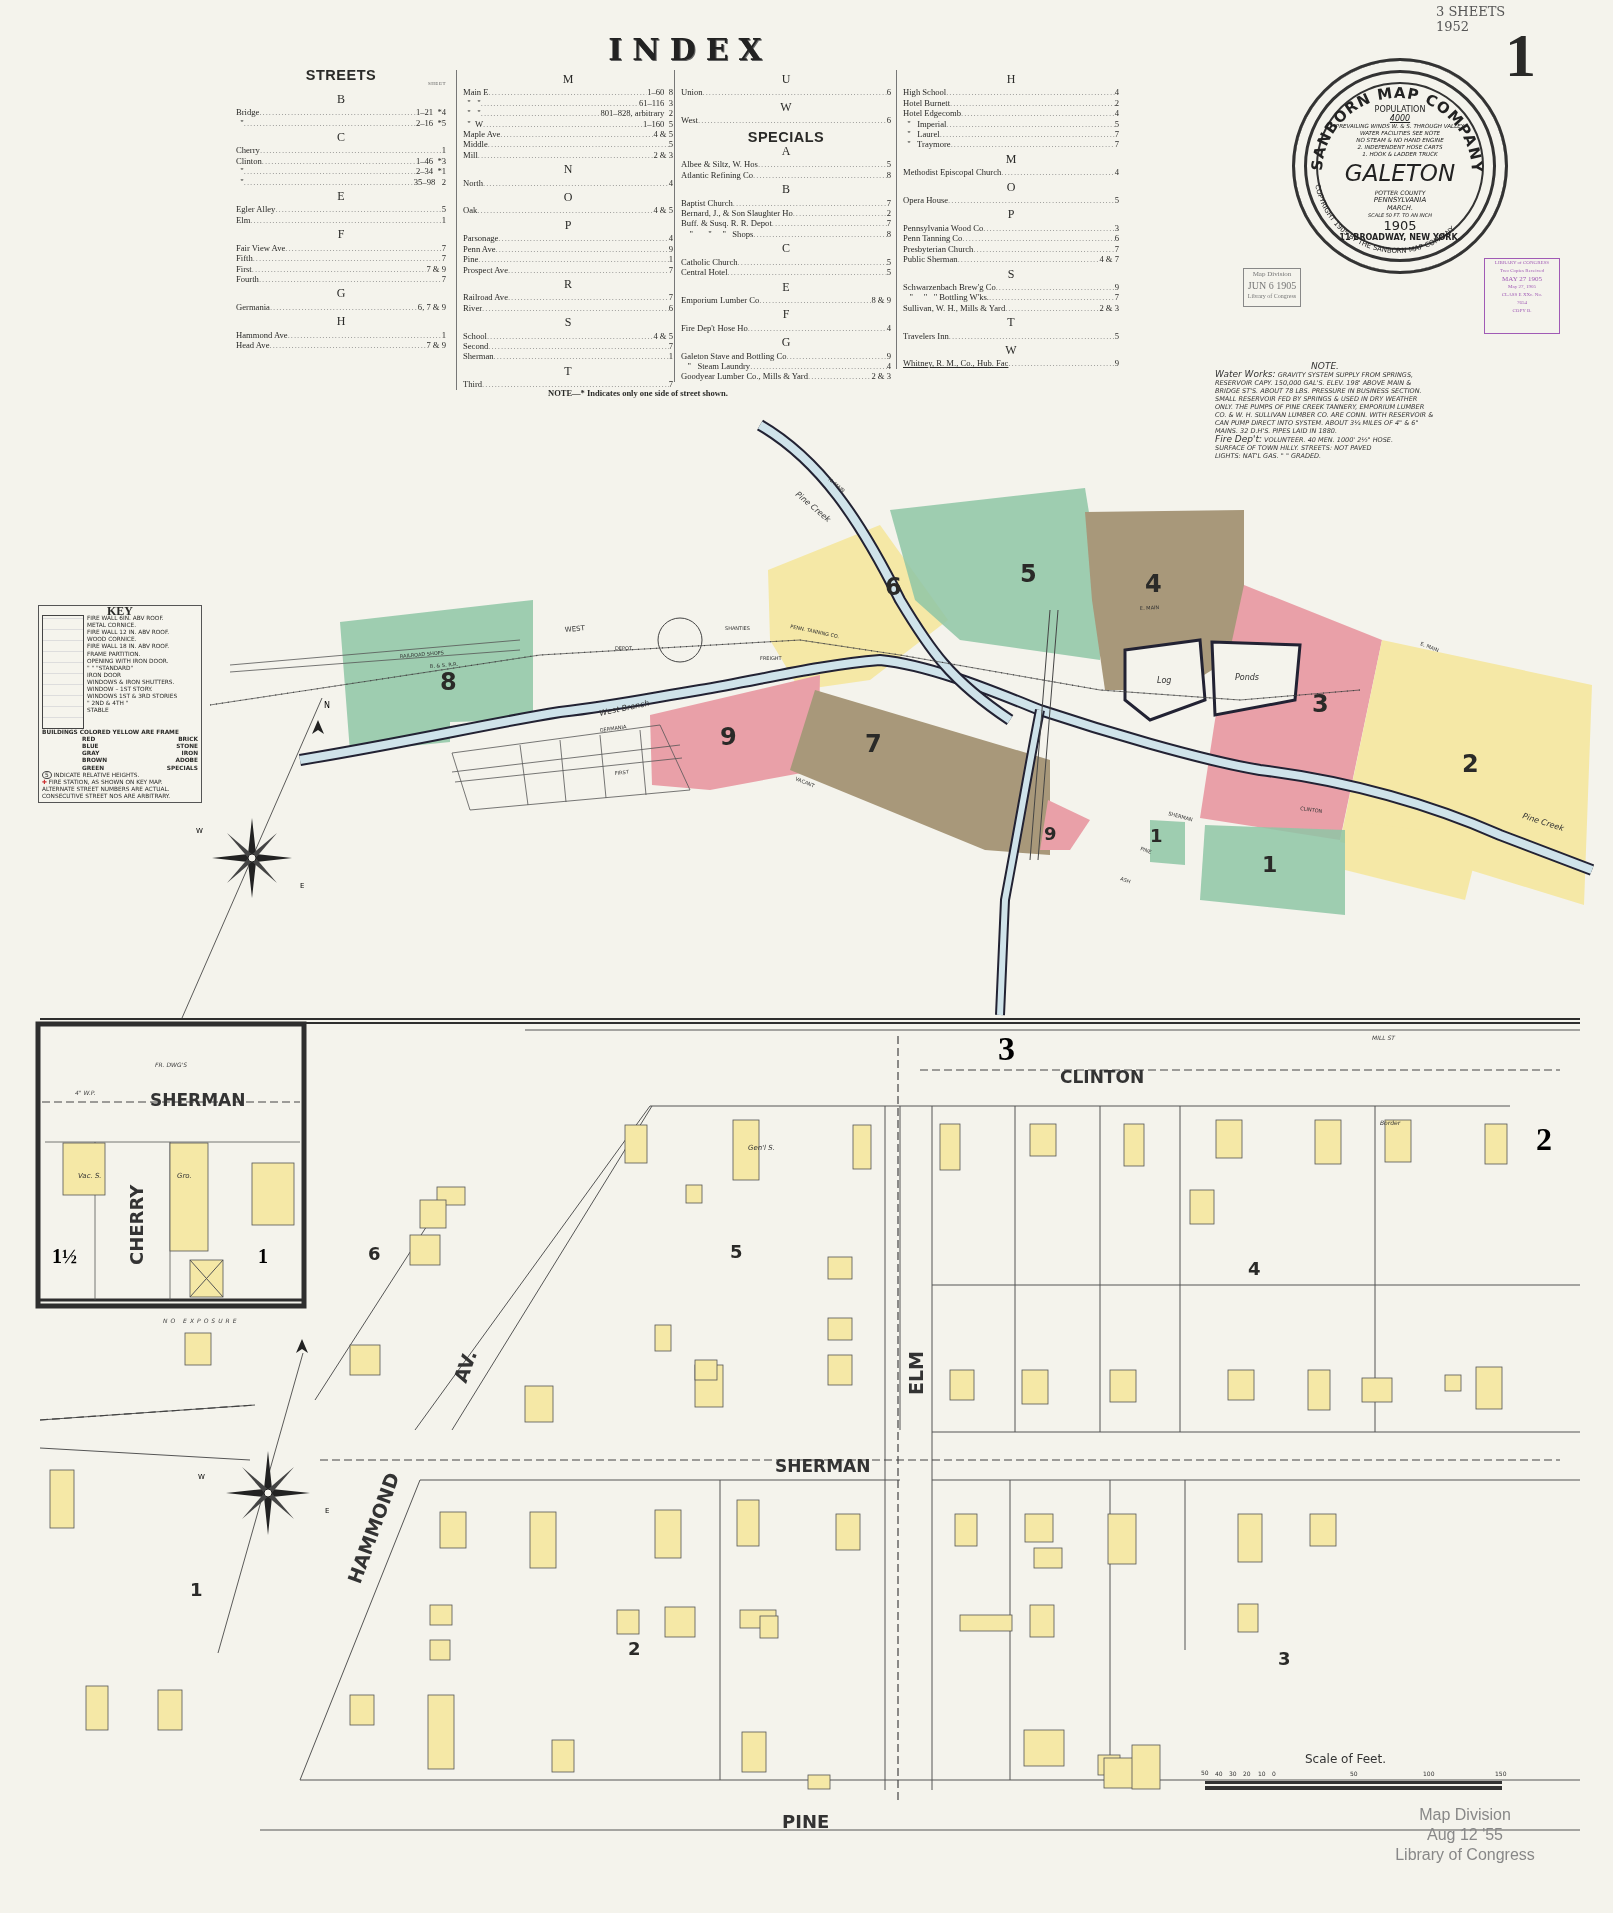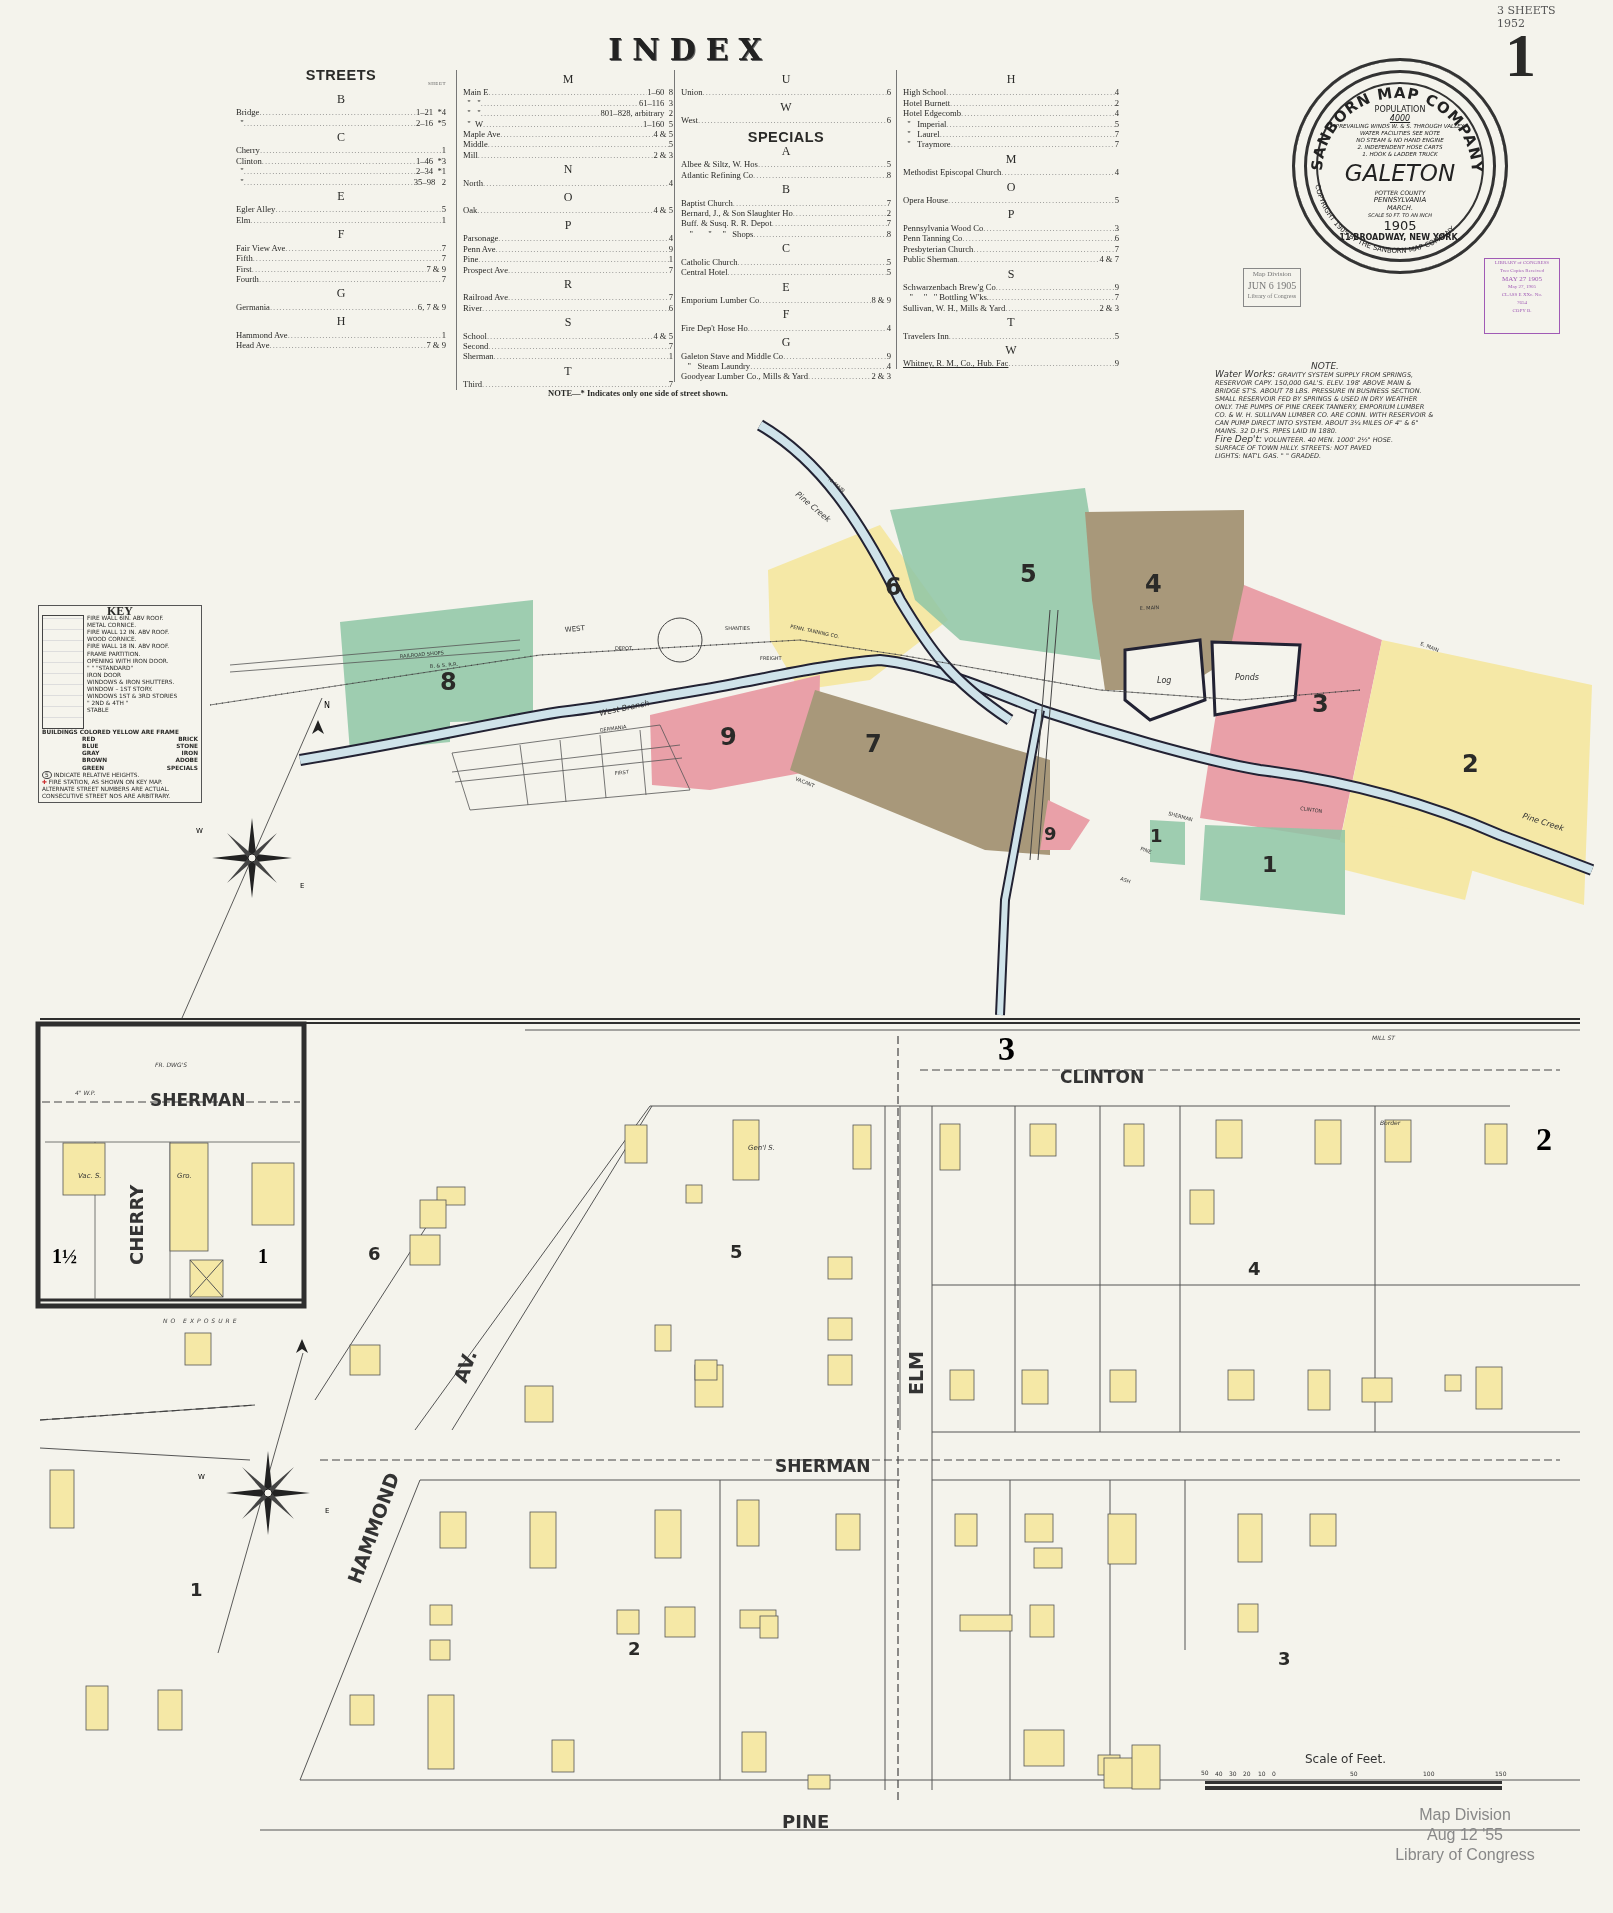--- a/index.html
+++ b/index.html
@@ -15,21 +15,21 @@
   .idx-row .nm{flex:none;}
   .idx-row .dots{flex:1;overflow:hidden;color:#777;}
   .idx-row .dots::after{content:"........................................................................................................";letter-spacing:1px;}
   .idx-row .val{flex:none;text-align:right;}
   .idx-sheet-hdr{text-align:right;font-size:5px;letter-spacing:.5px;color:#555;margin-top:-3px;}
   #index-note{left:548px;top:388px;font-size:8.5px;font-weight:bold;font-family:"Liberation Serif",serif;}
   
   #seal{left:1292px;top:58px;width:210px;height:210px;border-radius:50%;border:3px solid #333;background:#f4f3ec;box-shadow:inset 0 0 0 9px #f4f3ec, inset 0 0 0 12px #333, inset 0 0 0 21px #f4f3ec,inset 0 0 0 23px #333;}
   #seal-inner{position:absolute;left:30px;top:30px;width:150px;height:150px;text-align:center;font-family:"DejaVu Sans",sans-serif;font-style:italic;color:#222;}
   #sheet-number{left:1505px;top:20px;font-size:62px;font-weight:bold;font-family:"Liberation Serif",serif;}
-  #sheet-count{left:1497px;top:4px;font-size:11px;color:#555;}
+  #sheet-count{left:1436px;top:4px;font-size:13px;color:#555;}
   
   .stamp{position:absolute;border:1px solid #888;color:#777;text-align:center;font-family:"Liberation Serif",serif;}
   #stamp-purple{border:1.5px solid #a05ab5;color:#a05ab5;}
   #stamp-footer{border:none;color:#888;font-family:"Liberation Sans",sans-serif;font-size:16px;line-height:20px;}
   
   #note{left:1215px;top:362px;width:220px;font-family:"DejaVu Sans",sans-serif;font-style:italic;font-size:6.5px;line-height:8px;color:#333;}
   #note .hd{text-align:center;font-size:9px;}
   #note .big{font-size:9px;}
   
   #key{left:38px;top:605px;width:164px;height:198px;border:1px solid #555;font-family:"DejaVu Sans",sans-serif;font-size:5.8px;line-height:7.1px;padding:2px 3px;box-sizing:border-box;background:#f5f4ed;}
@@ -304,21 +304,21 @@
         <span class="val" style="white-space: pre;">8 &amp; 9</span>
       </div>
       <div class="idx-letter">F</div>
       <div class="idx-row">
         <span class="nm" style="white-space: pre;">Fire Dep't Hose Ho</span>
         <span class="dots"></span>
         <span class="val" style="white-space: pre;">4</span>
       </div>
       <div class="idx-letter">G</div>
       <div class="idx-row">
-        <span class="nm" style="white-space: pre;">Galeton Stave and Middle Co</span>
+        <span class="nm" style="white-space: pre;">Galeton Stave and Bottling Co</span>
         <span class="dots"></span>
         <span class="val" style="white-space: pre;">9</span>
       </div>
       <div class="idx-row">
         <span class="nm" style="white-space: pre;">   "   Steam Laundry</span>
         <span class="dots"></span>
         <span class="val" style="white-space: pre;">4</span>
       </div>
       <div class="idx-row">
         <span class="nm" style="white-space: pre;">Goodyear Lumber Co., Mills &amp; Yard</span>

